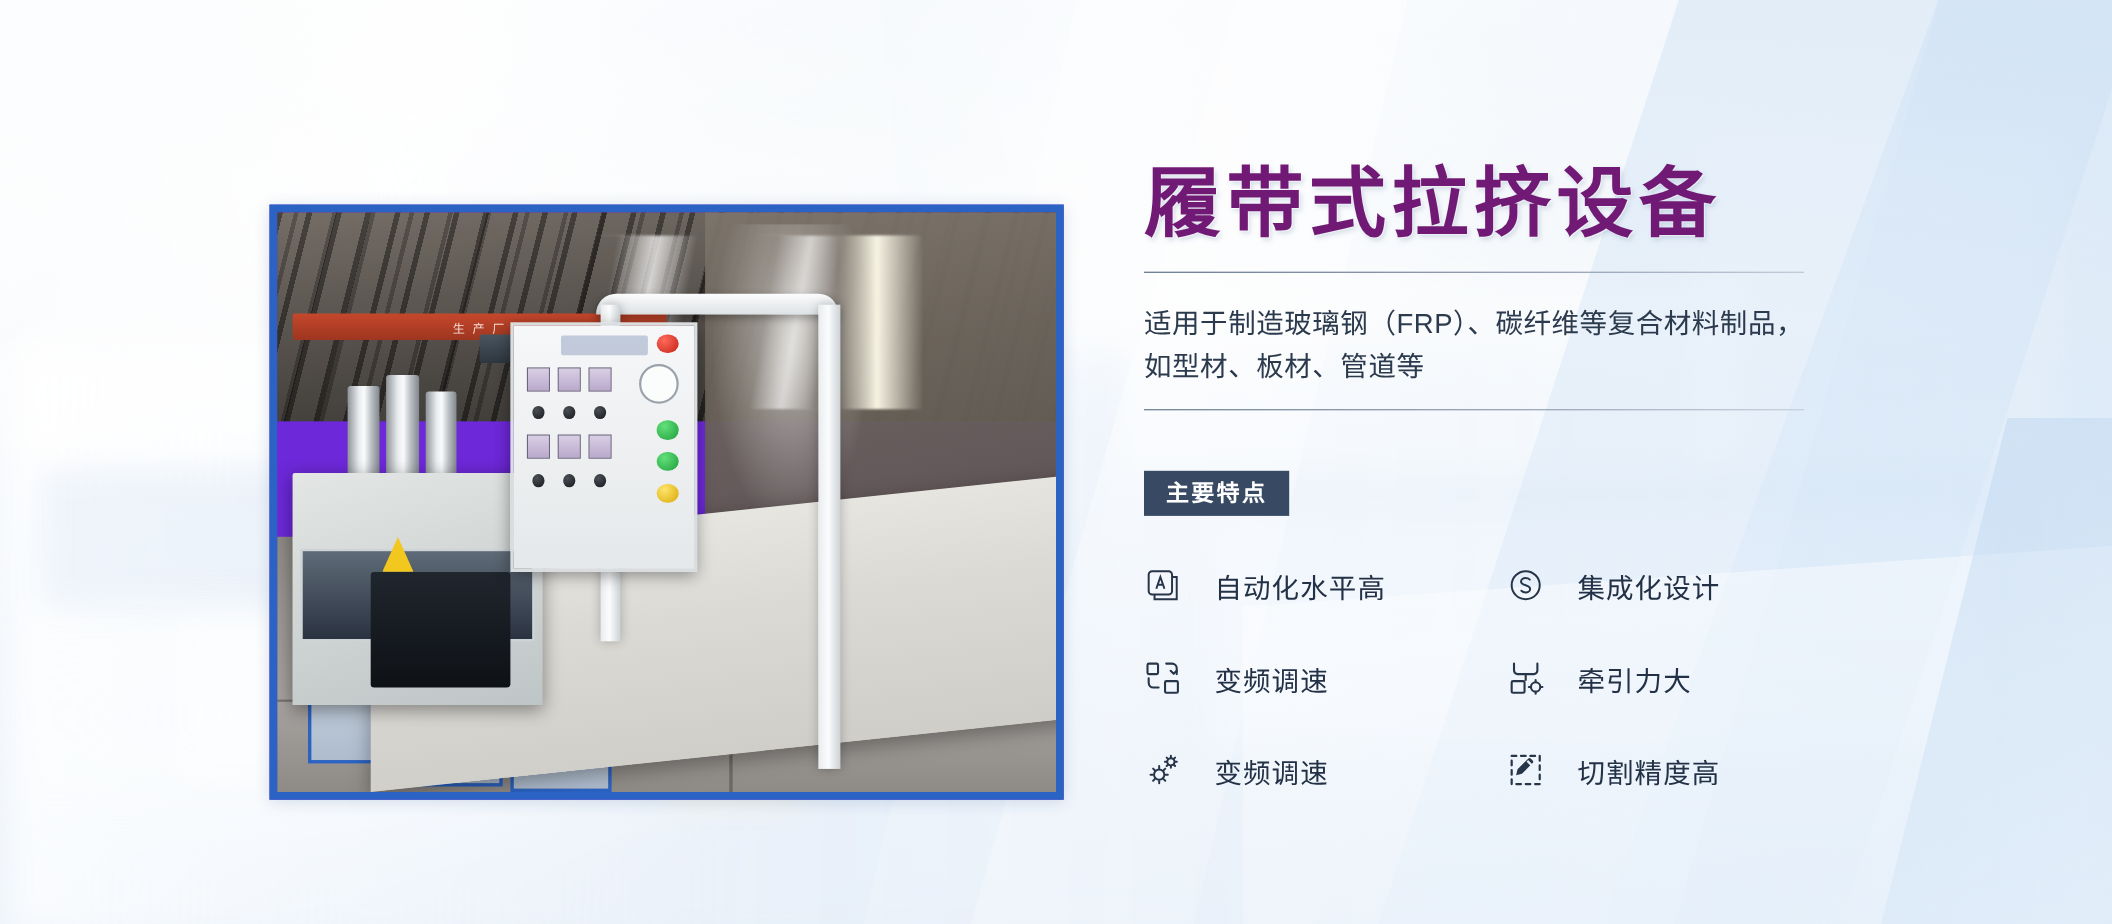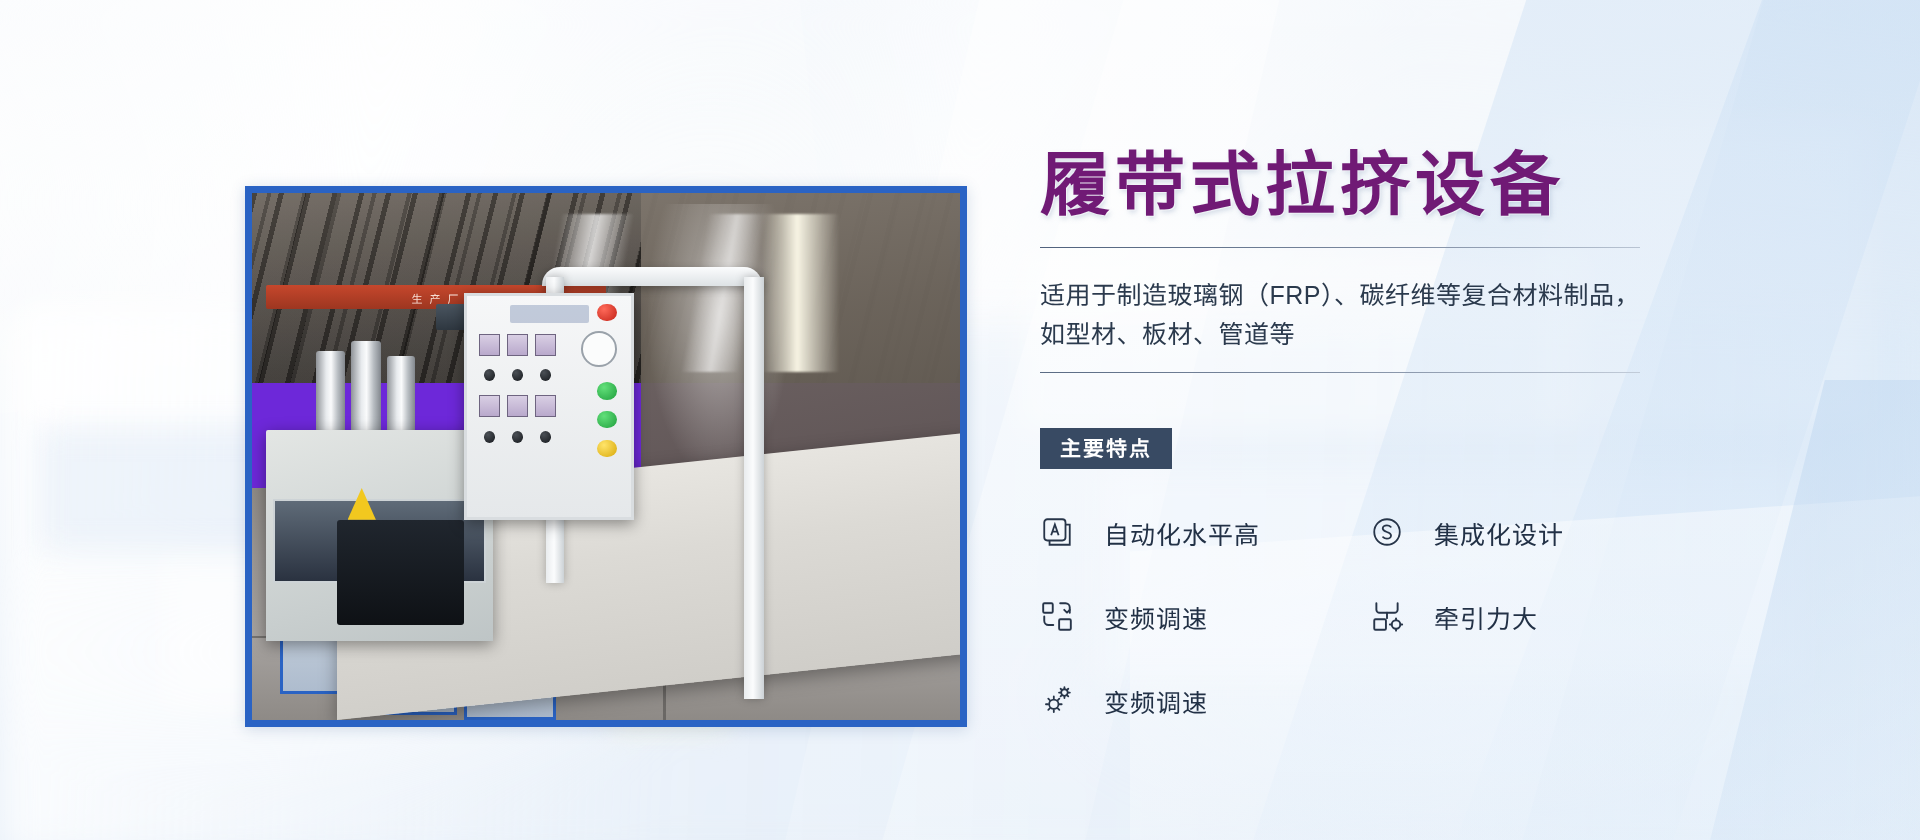--- a/index.html
+++ b/index.html
@@ -374,16 +374,24 @@
       <div class="feature">
         <svg class="ficon" viewBox="0 0 32 32" fill="none" stroke="currentColor" stroke-width="1.7">
           <circle cx="13" cy="20" r="4.4"></circle>
           <path d="M13 12.6v2M13 25.4v2M5.6 20h2M18.4 20h2M7.8 14.8l1.4 1.4M16.8 23.8l1.4 1.4M18.2 14.8l-1.4 1.4M9.2 23.8l-1.4 1.4" stroke-linecap="round"></path>
           <circle cx="23" cy="9" r="3.1"></circle>
           <path d="M23 3.9v1.5M23 12.6v1.5M17.9 9h1.5M26.6 9h1.5M19.4 5.4l1.1 1.1M25.5 11.5l1.1 1.1M26.6 5.4l-1.1 1.1M20.5 11.5l-1.1 1.1" stroke-linecap="round"></path>
         </svg>
         <span class="ftext">变频调速</span>
       </div>
 
+      <div class="feature">
+        <svg class="ficon" viewBox="0 0 32 32" fill="none" stroke="currentColor" stroke-width="1.9">
+          <path d="M4 4h4M12 4h4M20 4h4M28 4v4M28 12v4M28 20v4M28 28h-4M20 28h-4M12 28H8M4 28v-4M4 20v-4M4 12V8" stroke-linecap="round"></path>
+          <path d="M22.5 8.4l-2.1-2.1a1.6 1.6 0 0 0-2.3 0L9 15.4l-1.2 5 5-1.2 9.1-9.1a1.6 1.6 0 0 0 0-2.3z" fill="currentColor" stroke="none"></path>
+          <path d="M17.4 8.2l3.6 3.6" stroke="#e9f0f7"></path>
+        </svg>
+        <span class="ftext">切割精度高</span>
+      </div>
 
     </div>
   </div>
 </div>
 
 </body></html>

